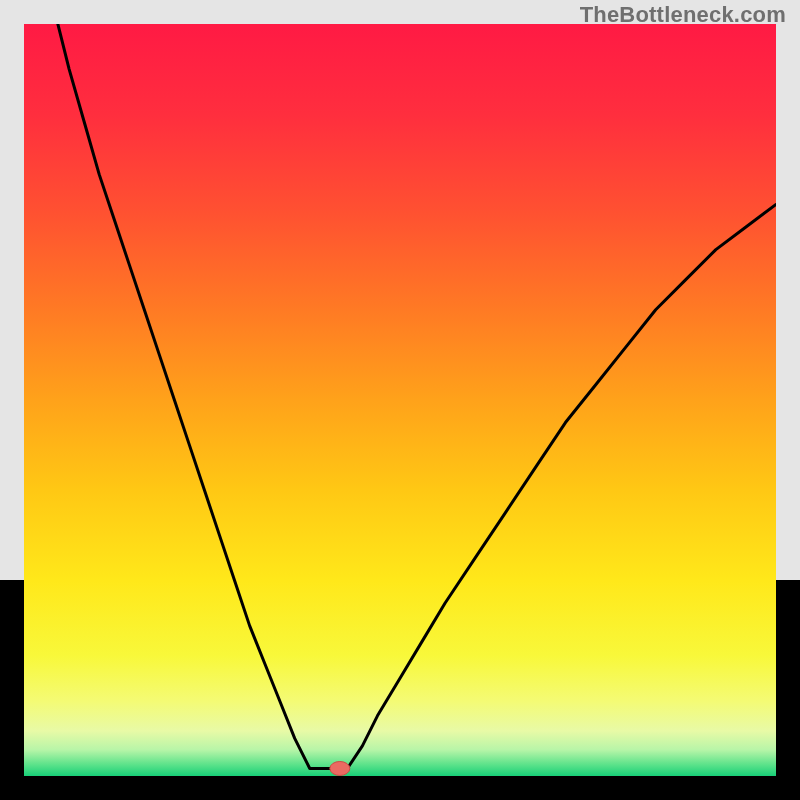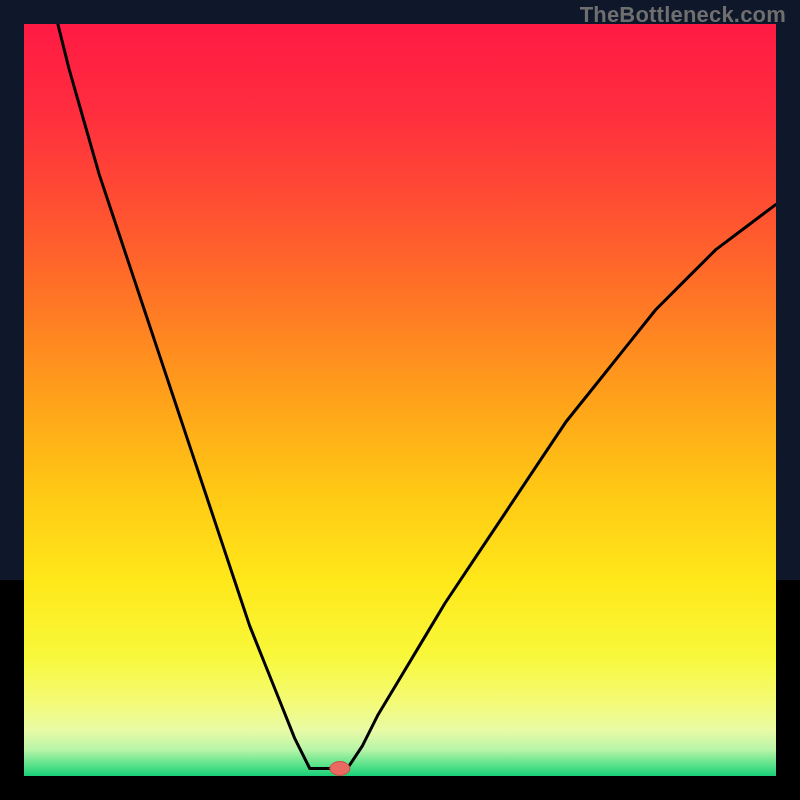--- a/index.html
+++ b/index.html
@@ -7,21 +7,21 @@
     padding: 0;
     width: 800px;
     height: 800px;
     background: #000;
     overflow: hidden;
   }
   .frame {
     position: relative;
     width: 800px;
     height: 580px;
-    background: #0f172a;
+    background: #e5e5e5;
   }
   .watermark {
     position: absolute;
     top: 2px;
     right: 14px;
     font-family: Arial, Helvetica, sans-serif;
     font-size: 22px;
     font-weight: 600;
     color: #6f6f6f;
     letter-spacing: 0.2px;

